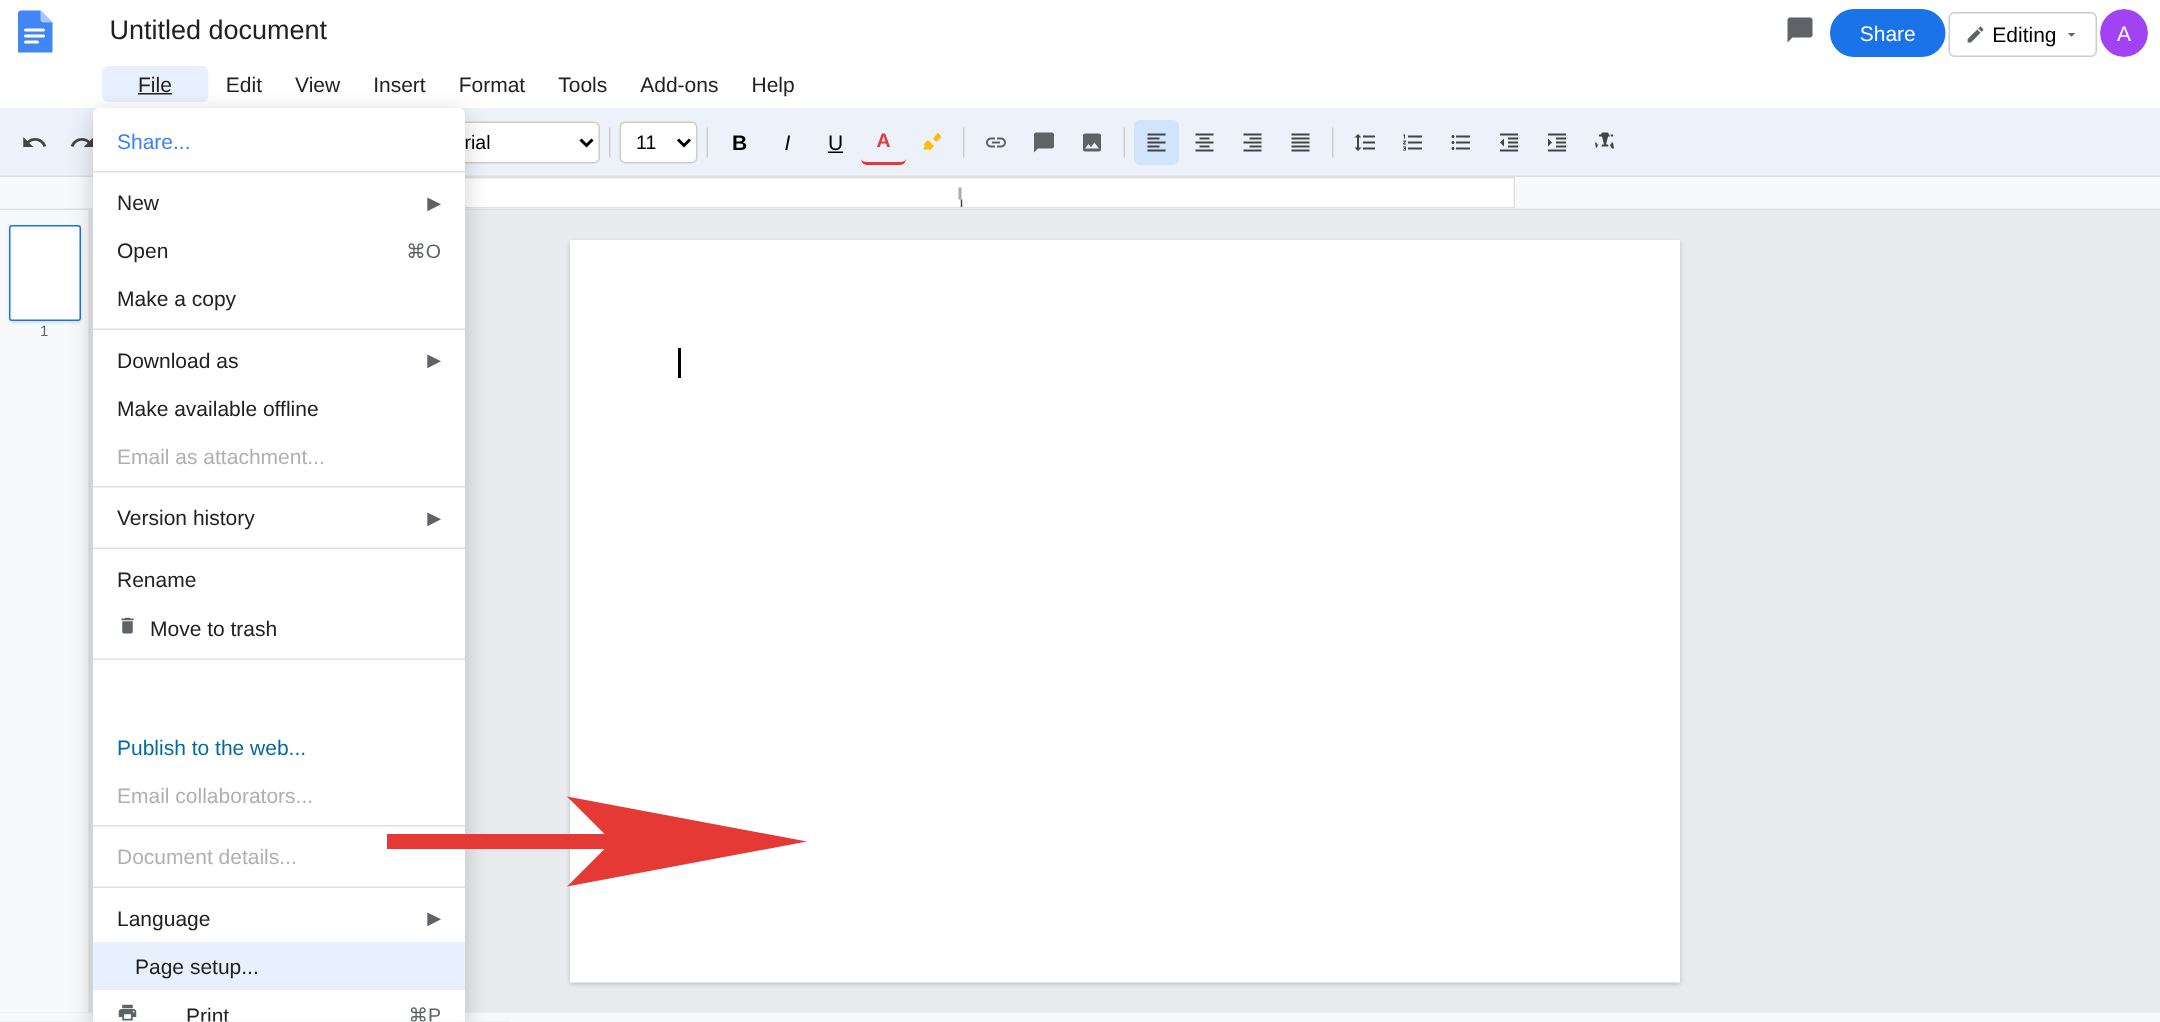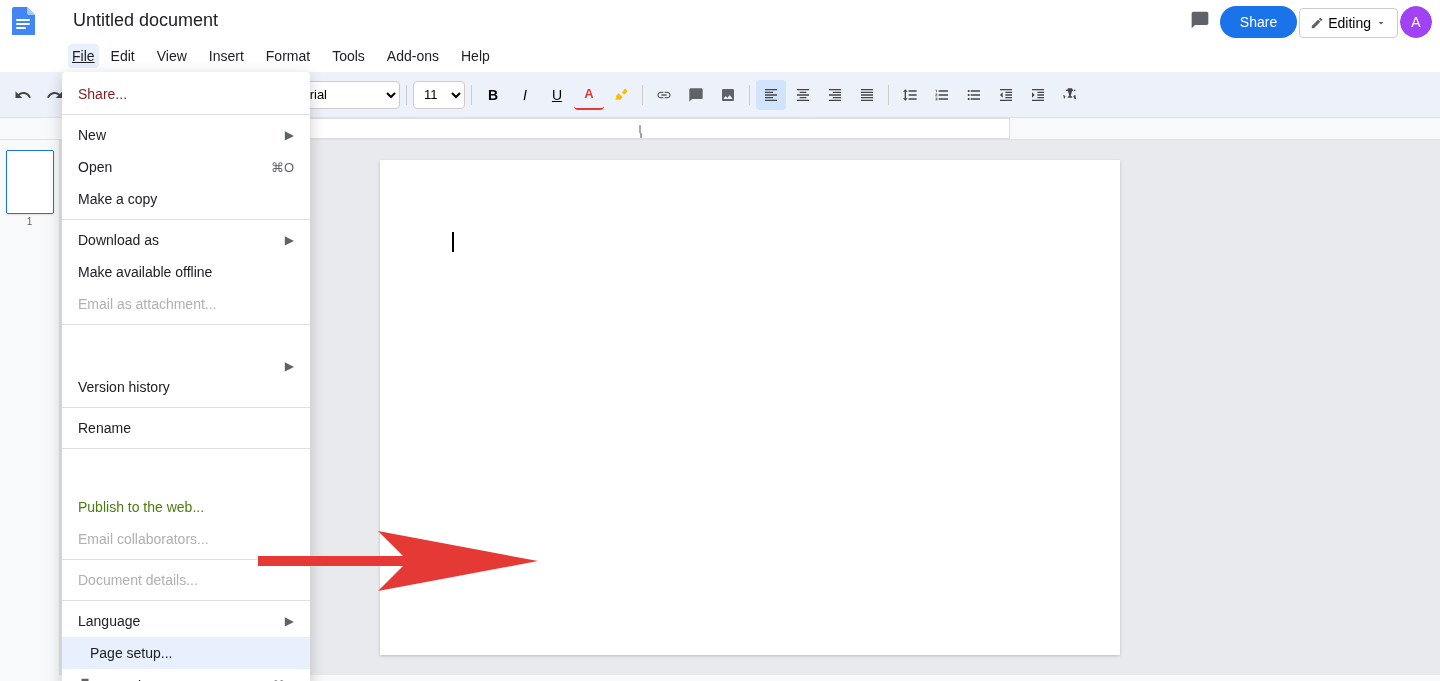--- a/index.html
+++ b/index.html
@@ -40,21 +40,21 @@
     <div style="width:32px;height:32px;border-radius:50%;overflow:hidden;cursor:pointer;">
       <svg width="32" height="32" viewBox="0 0 32 32">
           <circle cx="16" cy="16" r="16" fill="#a142f4"></circle>
           <text x="16" y="21" text-anchor="middle" fill="white" font-size="14" font-family="Arial">A</text>
         </svg>
     </div>
   </div>
 </div>
 
 <div style="display:flex;align-items:center;height:32px;background:#fff;padding:0 68px;gap:2px;">
-  <div style="padding:4px 4px;font-size:14px;color:#202124;cursor:pointer;border-radius:4px;background:#e8f0fe;text-decoration:underline;">File</div>
+  <div style="padding:4px 24px;font-size:14px;color:#202124;cursor:pointer;border-radius:4px;background:#e8f0fe;text-decoration:underline;">File</div>
   <div style="padding:4px 10px;font-size:14px;color:#202124;cursor:pointer;border-radius:4px;">Edit</div>
   <div style="padding:4px 10px;font-size:14px;color:#202124;cursor:pointer;border-radius:4px;">View</div>
   <div style="padding:4px 10px;font-size:14px;color:#202124;cursor:pointer;border-radius:4px;">Insert</div>
   <div style="padding:4px 10px;font-size:14px;color:#202124;cursor:pointer;border-radius:4px;">Format</div>
   <div style="padding:4px 10px;font-size:14px;color:#202124;cursor:pointer;border-radius:4px;">Tools</div>
   <div style="padding:4px 10px;font-size:14px;color:#202124;cursor:pointer;border-radius:4px;">Add-ons</div>
   <div style="padding:4px 10px;font-size:14px;color:#202124;cursor:pointer;border-radius:4px;">Help</div>
 </div>
 
 <div style="display:flex;align-items:center;height:46px;background:#edf2fa;padding:0 8px;gap:2px;border-bottom:1px solid #e0e0e0;">
@@ -192,21 +192,21 @@
 
   <div style="flex:1;display:flex;justify-content:center;padding:20px;overflow:auto;">
     <div style="background:#fff;width:740px;min-height:480px;box-shadow:0 1px 3px rgba(0,0,0,0.2);padding:72px;position:relative;">
       <span style="width:2px;height:20px;background:#000;display:inline-block;"></span>
     </div>
   </div>
 </div>
 
 <div style="position:absolute;top:72px;left:62px;width:248px;background:#fff;border-radius:4px;box-shadow:0 4px 16px rgba(0,0,0,0.2);padding:6px 0;z-index:200;">
 
-  <div style="display:flex;align-items:center;padding:8px 16px;font-size:14px;color:#7f1d1d;cursor:pointer;">
+  <div style="display:flex;align-items:center;padding:8px 16px;font-size:14px;color:#3b82f6;cursor:pointer;">
     <span>Share...</span>
   </div>
 
   <div style="height:1px;background:#e0e0e0;margin:4px 0;"></div>
 
   <div style="display:flex;align-items:center;padding:8px 16px;font-size:14px;color:#202124;cursor:pointer;">
     <span style="flex:1;">New</span>
     <span style="color:#5f6368;font-size:12px;">▶</span>
   </div>
 
@@ -230,34 +230,42 @@
     <span>Make available offline</span>
   </div>
 
   <div style="display:flex;align-items:center;padding:8px 16px;font-size:14px;color:#b0b0b0;cursor:default;">
     <span>Email as attachment...</span>
   </div>
 
   <div style="height:1px;background:#e0e0e0;margin:4px 0;"></div>
 
   <div style="display:flex;align-items:center;padding:8px 16px;font-size:14px;color:#202124;cursor:pointer;">
-    <span style="flex:1;margin-top:42px;">Version history</span>
+    <span style="flex:1;">Version history</span>
     <span style="color:#5f6368;font-size:12px;">▶</span>
   </div>
 
   <div style="height:1px;background:#e0e0e0;margin:4px 0;"></div>
 
   <div style="display:flex;align-items:center;padding:8px 16px;font-size:14px;color:#202124;cursor:pointer;">
     <span>Rename</span>
   </div>
 
-
-  <div style="height:1px;background:#e0e0e0;margin:4px 0;"></div>
-
-  <div style="display:flex;align-items:flex-start;padding:8px 16px;font-size:14px;color:#4d7c0f;cursor:pointer;margin-top:42px;">
+  <div style="display:flex;align-items:center;padding:8px 16px;font-size:14px;color:#202124;cursor:pointer;">
+    <span style="width:18px;margin-right:4px;color:#5f6368;">
+      <svg width="14" height="14" viewBox="0 0 24 24" fill="#5f6368">
+          <path d="M6 19c0 1.1.9 2 2 2h8c1.1 0 2-.9 2-2V7H6v12zM19 4h-3.5l-1-1h-5l-1 1H5v2h14V4z"></path>
+        </svg>
+    </span>
+    <span>Move to trash</span>
+  </div>
+
+  <div style="height:1px;background:#e0e0e0;margin:4px 0;"></div>
+
+  <div style="display:flex;align-items:flex-start;padding:8px 16px;font-size:14px;color:#0369a1;cursor:pointer;margin-top:42px;">
     <span>Publish to the web...</span>
   </div>
 
   <div style="display:flex;align-items:flex-start;padding:8px 16px;font-size:14px;color:#b0b0b0;cursor:default;">
     <span>Email collaborators...</span>
   </div>
 
   <div style="height:1px;background:#e0e0e0;margin:4px 0;"></div>
 
   <div style="display:flex;align-items:flex-end;padding:8px 16px;font-size:14px;color:#b0b0b0;cursor:default;">

